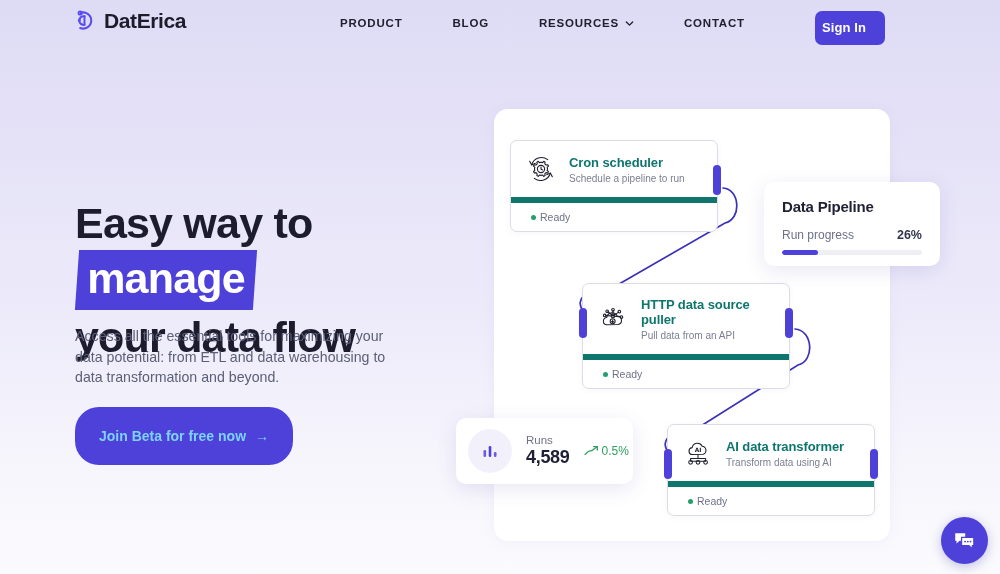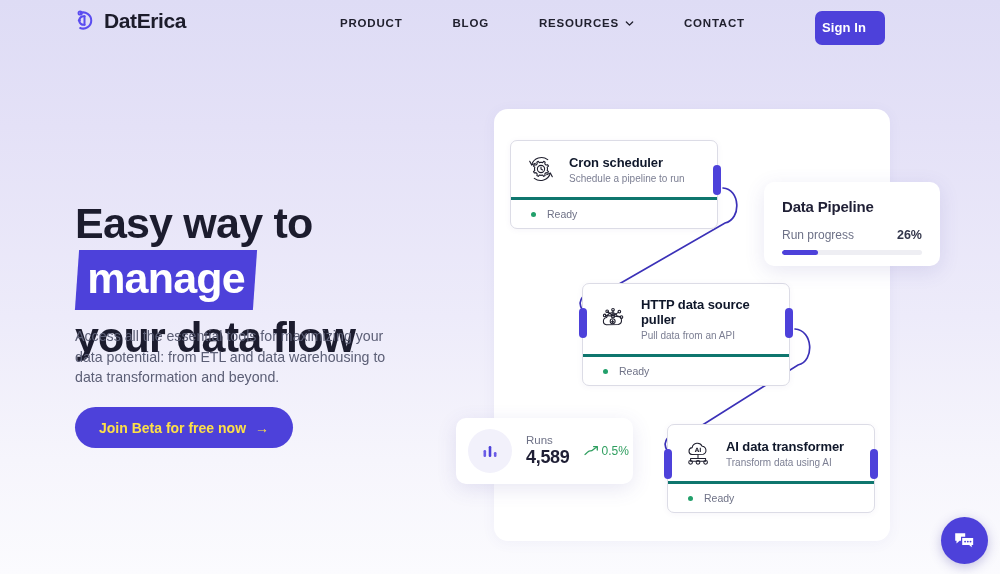--- a/index.html
+++ b/index.html
@@ -64,23 +64,23 @@
   }
   .hl-mark span { display: inline-block; transform: skewX(4deg); }
 
   .sub {
     position: absolute; left: 75px; top: 326px; width: 330px;
     font-size: 14.2px; line-height: 20.5px; color: #5c5f76;
   }
 
   .cta {
     position: absolute; left: 75px; top: 407px;
-    background: #4d41da; color: #fde047;
+    background: #4d41da; color: #7dd3fc;
     border: none; border-radius: 24px;
-    padding: 0 24px; height: 41px;
+    padding: 0 24px; height: 58px;
     display: flex; align-items: center; gap: 9px;
     font-size: 14px; font-weight: bold; cursor: pointer;
   }
   .cta .arrow { font-size: 14px; line-height: 1; }
 
   
   .panel {
     position: absolute; left: 494px; top: 109px;
     width: 396px; height: 432px;
     background: #ffffff; border-radius: 14px;
@@ -88,26 +88,26 @@
   }
   .wires { position: absolute; left: 494px; top: 109px; width: 420px; height: 440px; pointer-events: none; }
 
   .node {
     position: absolute; background: #ffffff;
     border: 1px solid #dcdce6; border-radius: 7px;
     box-shadow: 0 1px 6px rgba(70,60,140,0.05);
   }
   .node-top { display: flex; align-items: center; gap: 13px; padding: 13px 14px 13px 15px; }
   .node-icon { width: 30px; height: 30px; flex: 0 0 30px; }
-  .node-title { font-size: 13px; font-weight: bold; color: #0f172a; letter-spacing: -0.1px; }
+  .node-title { font-size: 13px; font-weight: bold; color: #0f766e; letter-spacing: -0.1px; }
   .node-desc { font-size: 10px; color: #7c7f93; margin-top: 3px; }
   .node-foot {
-    border-top: 3px solid #0f766e;
+    border-top: 6px solid #0f766e;
     padding: 8px 14px 8px 20px;
-    display: flex; align-items: center; gap: 11px;
+    display: flex; align-items: center; gap: 4px;
   }
   .dot { width: 5px; height: 5px; border-radius: 50%; background: #22a06b; display: inline-block; }
   .ready { font-size: 10.5px; color: #6f7287; }
 
   
   .nub {
     position: absolute; width: 8px; height: 30px;
     background: #4d41da; border-radius: 4px;
   }
 

